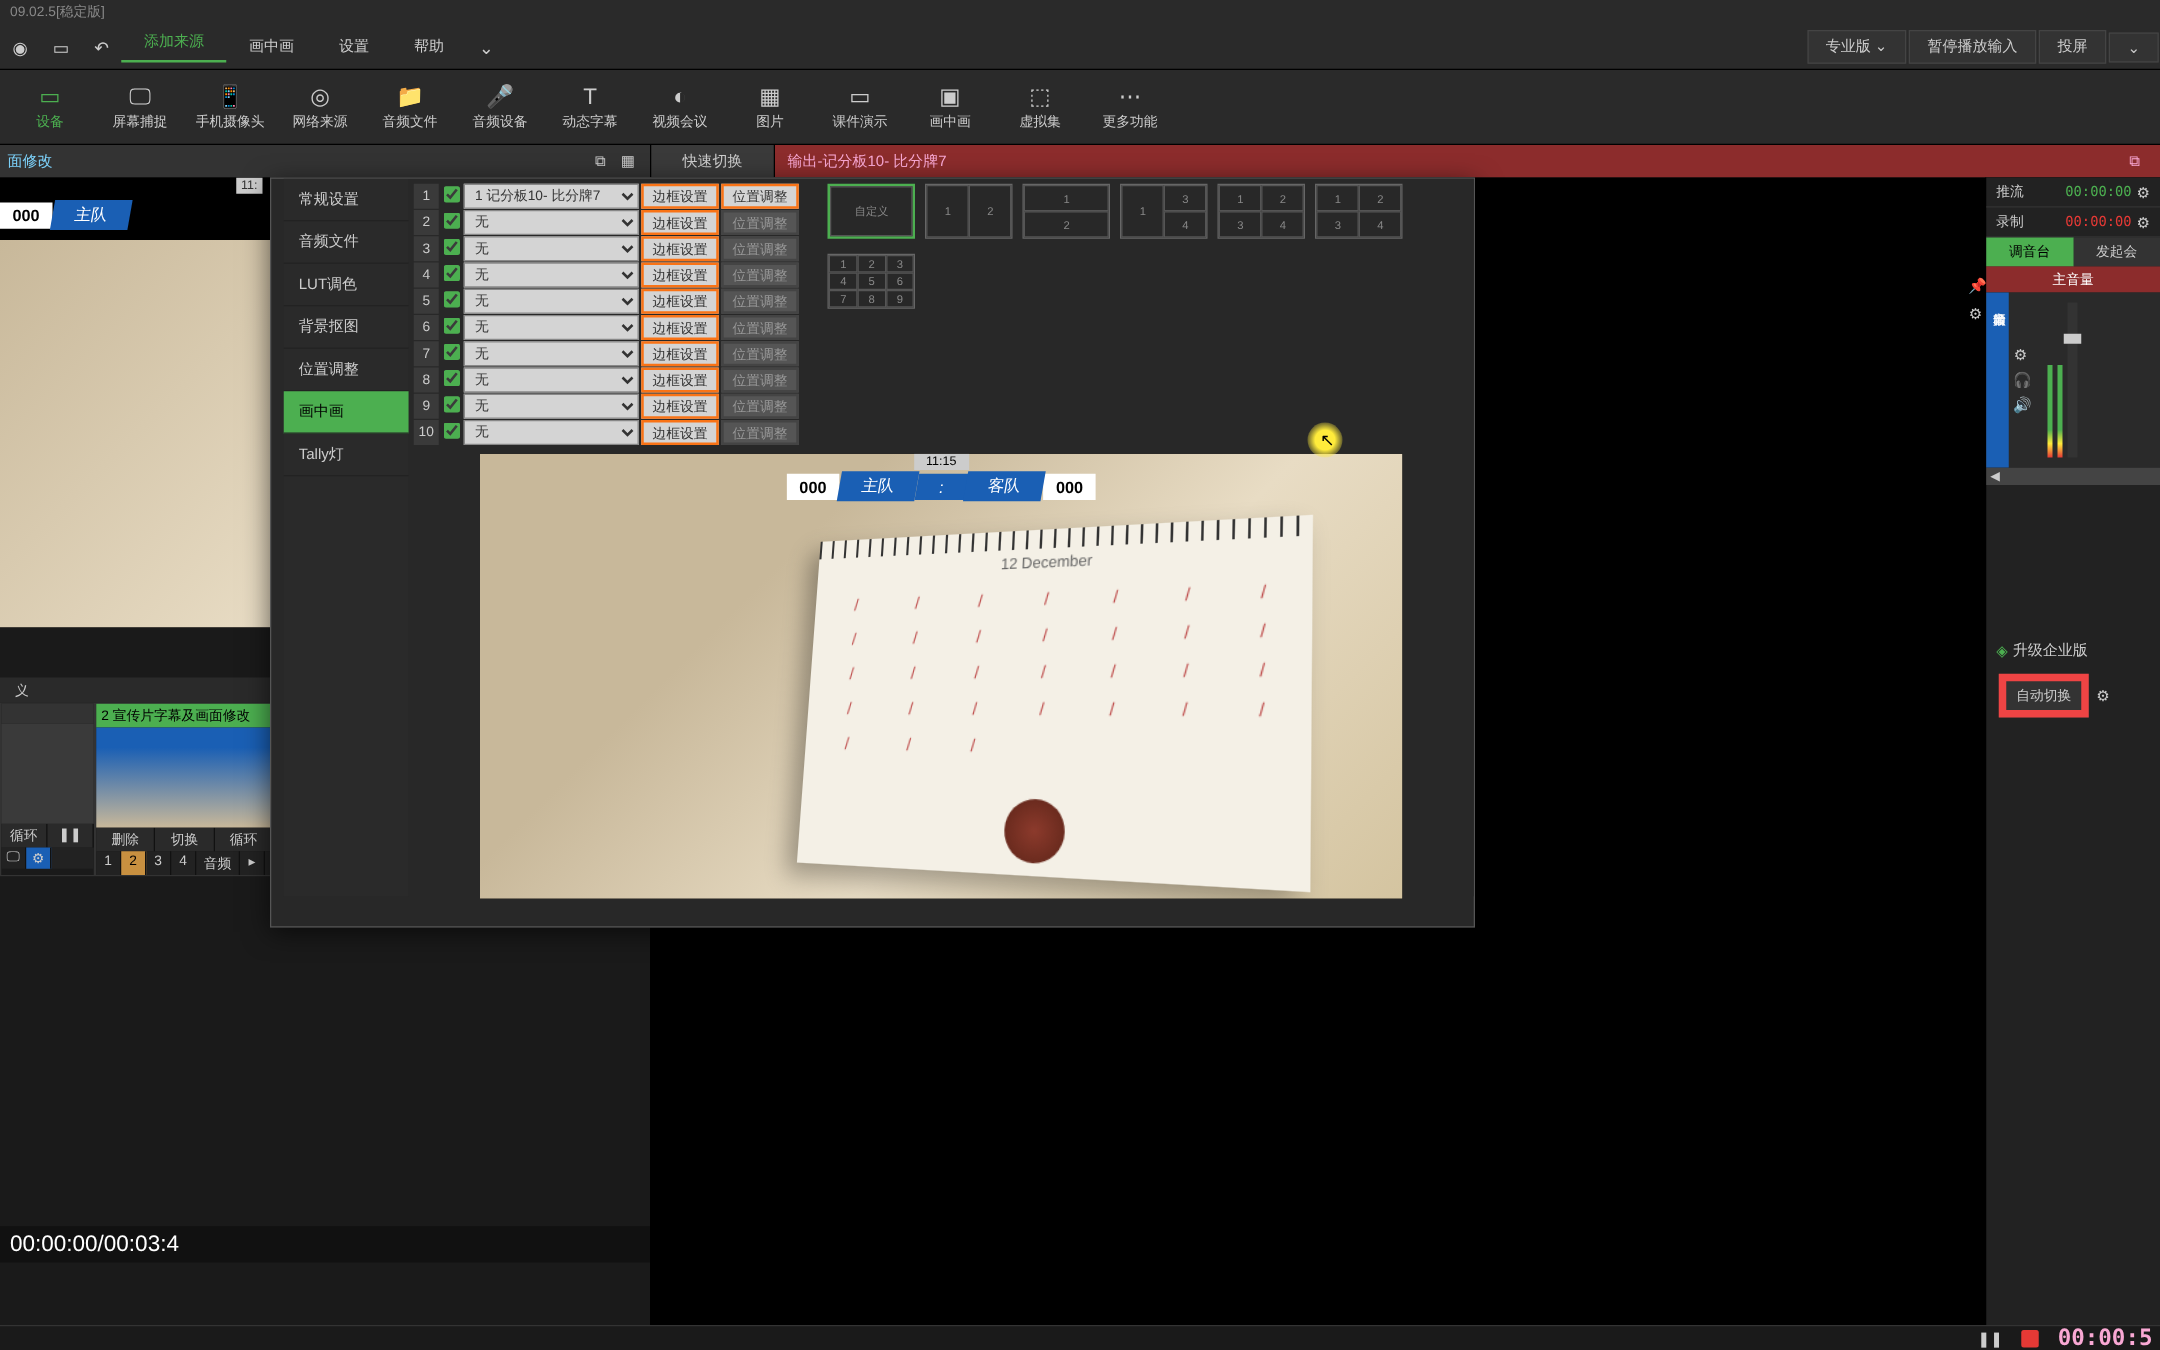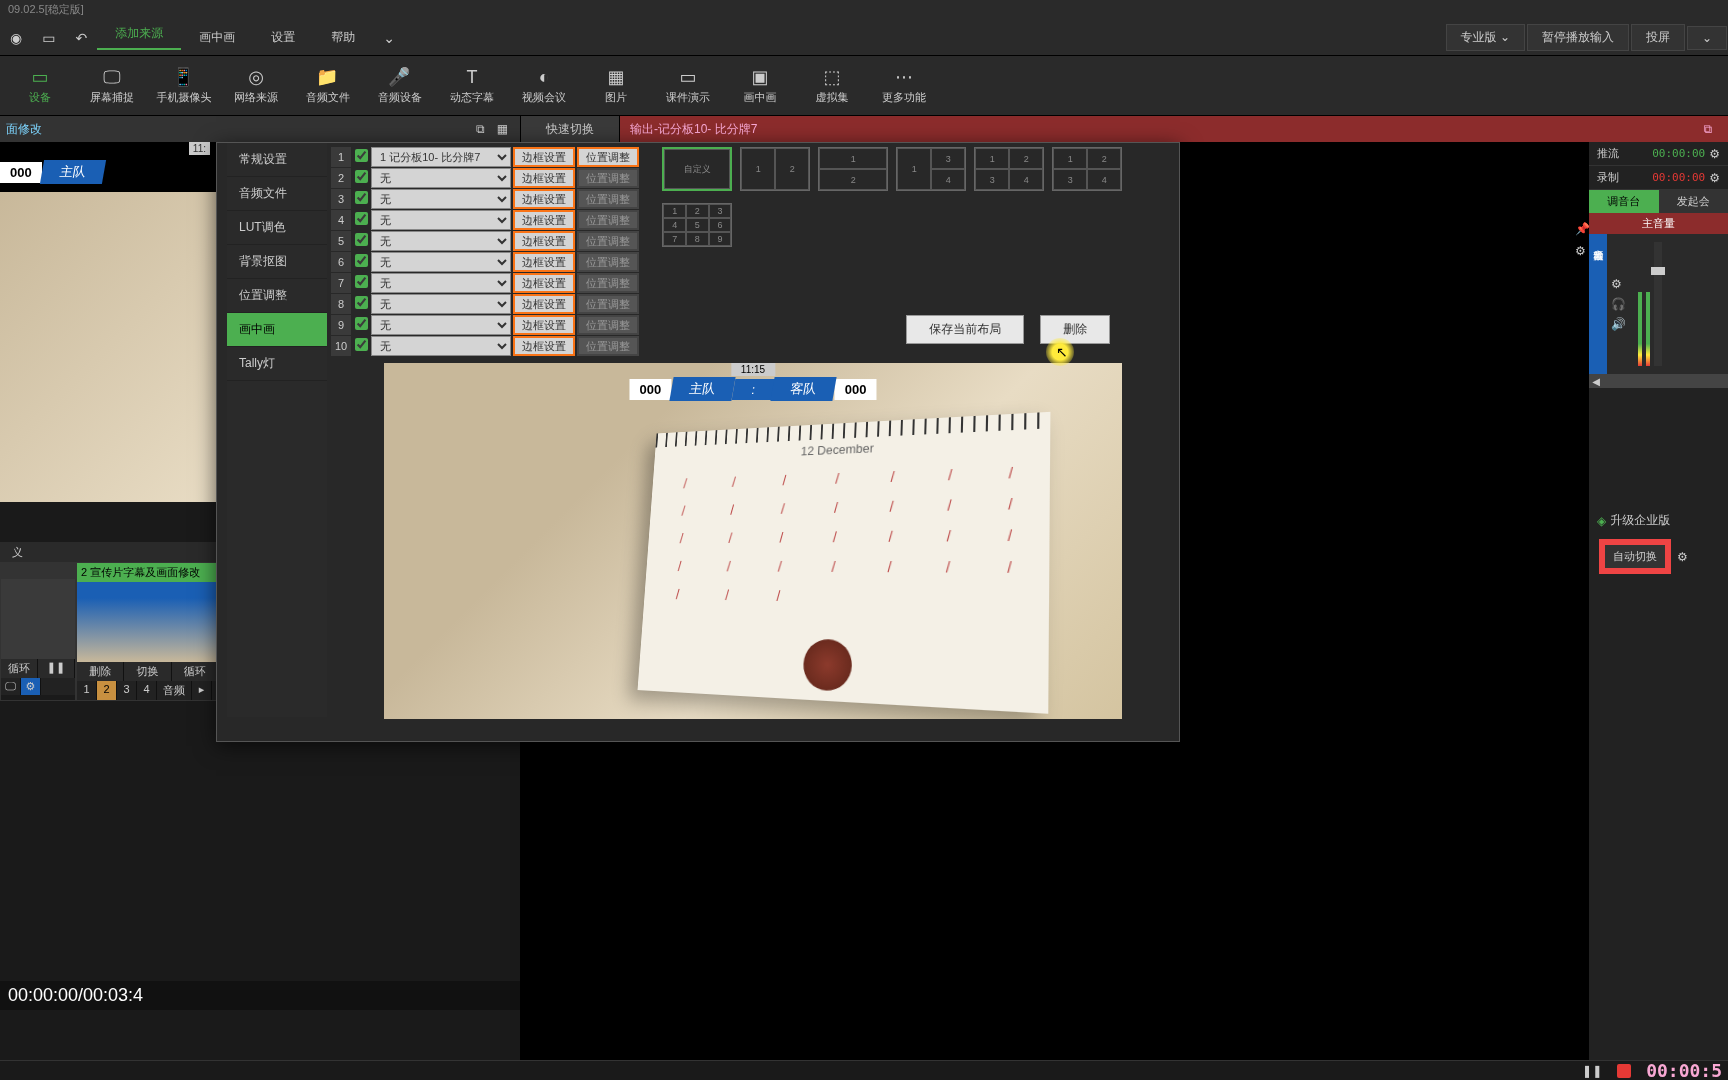--- a/index.html
+++ b/index.html
@@ -451,24 +451,20 @@
               <div class="c third">2</div>
               <div class="c third">3</div>
             <div class="c third">4</div>
               <div class="c third">5</div>
               <div class="c third">6</div>
             <div class="c third">7</div>
               <div class="c third">8</div>
               <div class="c third">9</div>
           </div>
         </div>
-        <div class="dlg-actions" style="margin-top:60px">
-          <button class="btn">保存当前布局</button>
-          <button class="btn">删除</button>
-        </div>
       </div>
       
       <div style="clear:both"></div>
       <div class="dlg-preview">
         <div class="bg"></div>
         <div class="cal">
           <div class="cal-spiral"></div>
           <div class="cal-hdr">12 December</div>
           <div class="cal-grid">
             <div class="d"></div>

